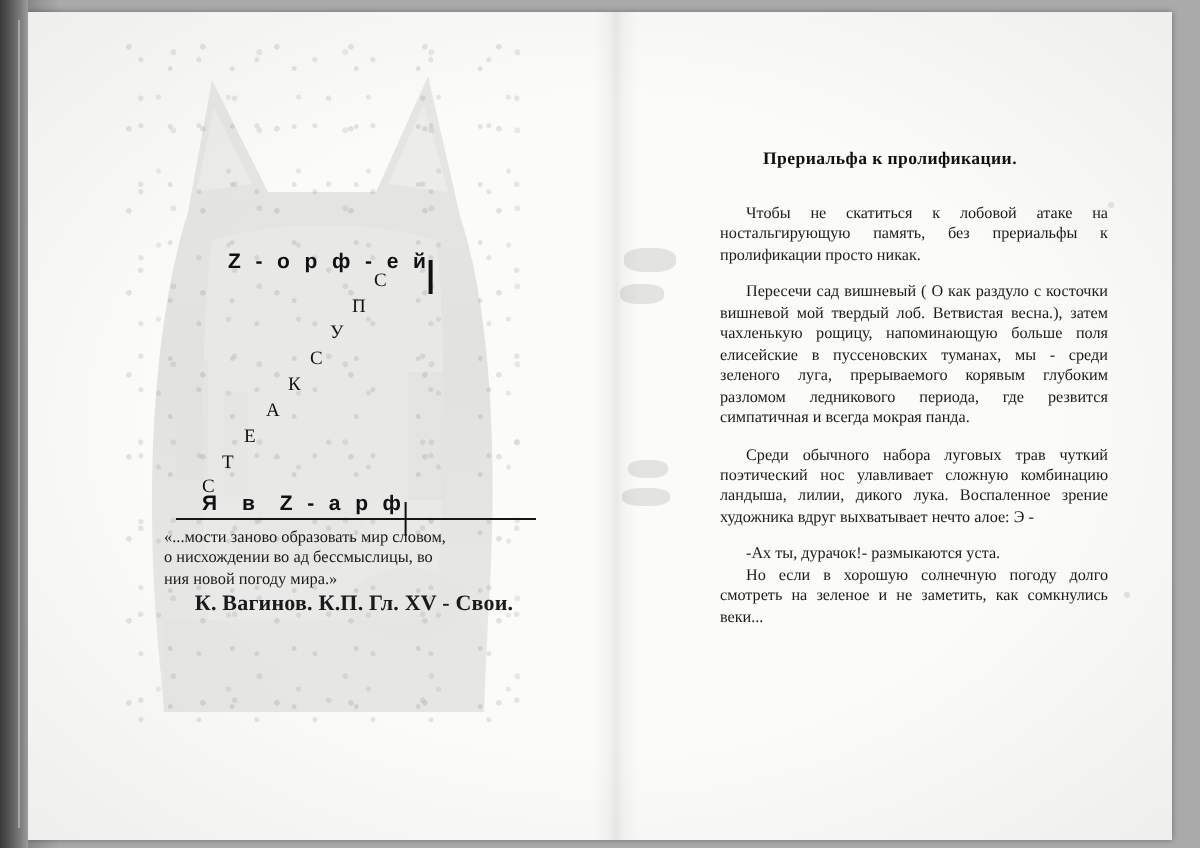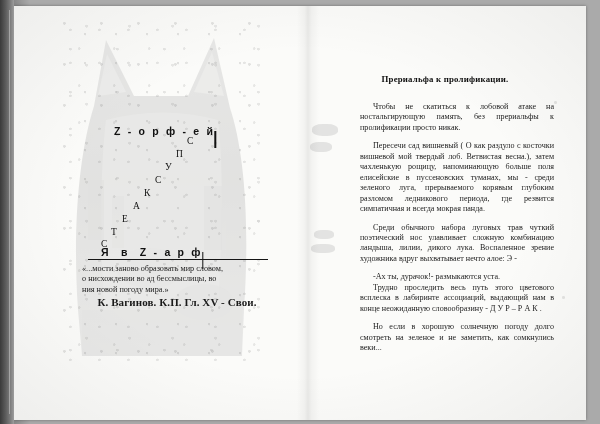--- a/index.html
+++ b/index.html
@@ -309,21 +309,20 @@
       <div class="bleed" style="left:250px; top:95px; width:3px; height:3px;"></div>
       <div class="bleed" style="left:258px; top:290px; width:3px; height:3px;"></div>
 
       <div class="rp-title">Прериальфа к пролификации.</div>
 
       <div class="rp-body">
         <p>Чтобы не скатиться к лобовой атаке на ностальгирующую память, без прериальфы к пролификации просто никак.</p>
         <p>Пересечи сад вишневый  ( О как раздуло с косточки вишневой мой твердый лоб. Ветвистая весна.), затем чахленькую рощицу, напоминающую больше поля елисейские в пуссеновских туманах, мы - среди зеленого луга, прерываемого корявым глубоким разломом ледникового периода, где резвится симпатичная и всегда мокрая панда.</p>
         <p>Среди обычного набора луговых трав чуткий поэтический нос улавливает сложную комбинацию ландыша, лилии, дикого лука. Воспаленное зрение художника  вдруг  выхватывает нечто алое: Э -</p>
         <p class="tight">-Ах ты, дурачок!- размыкаются уста.</p>
-        <p>Трудно проследить весь путь этого цветового всплеска в лабиринте ассоциаций, выдающий нам в конце неожиданную словообразину  -        Д У Р – Р А К  .</p>
         <p>Но если в хорошую солнечную погоду долго смотреть на зеленое и не заметить,  как сомкнулись веки...</p>
       </div>
 
       <div class="folio folio-right">- 21 -</div>
     </div>
 
     <div class="gutter"></div>
   </div>
 
   <div class="binding-edge"></div>

